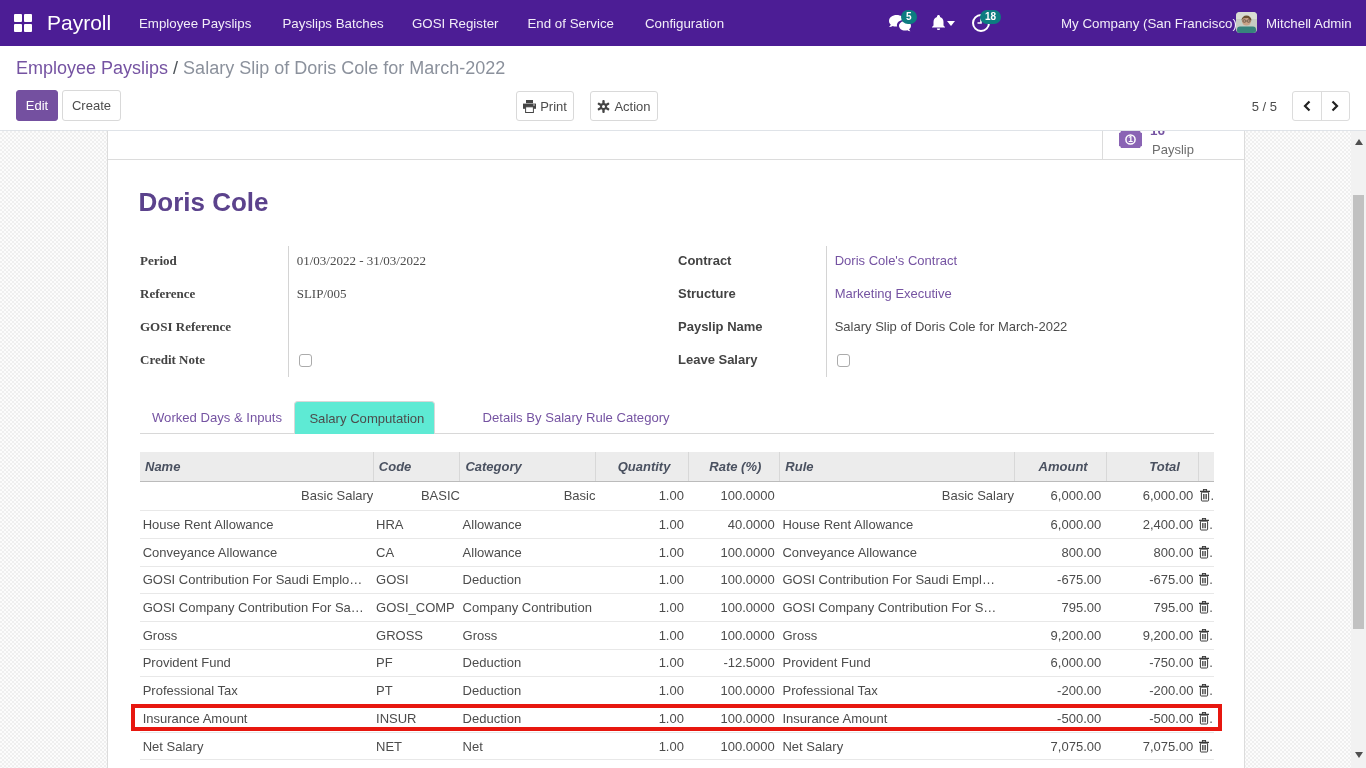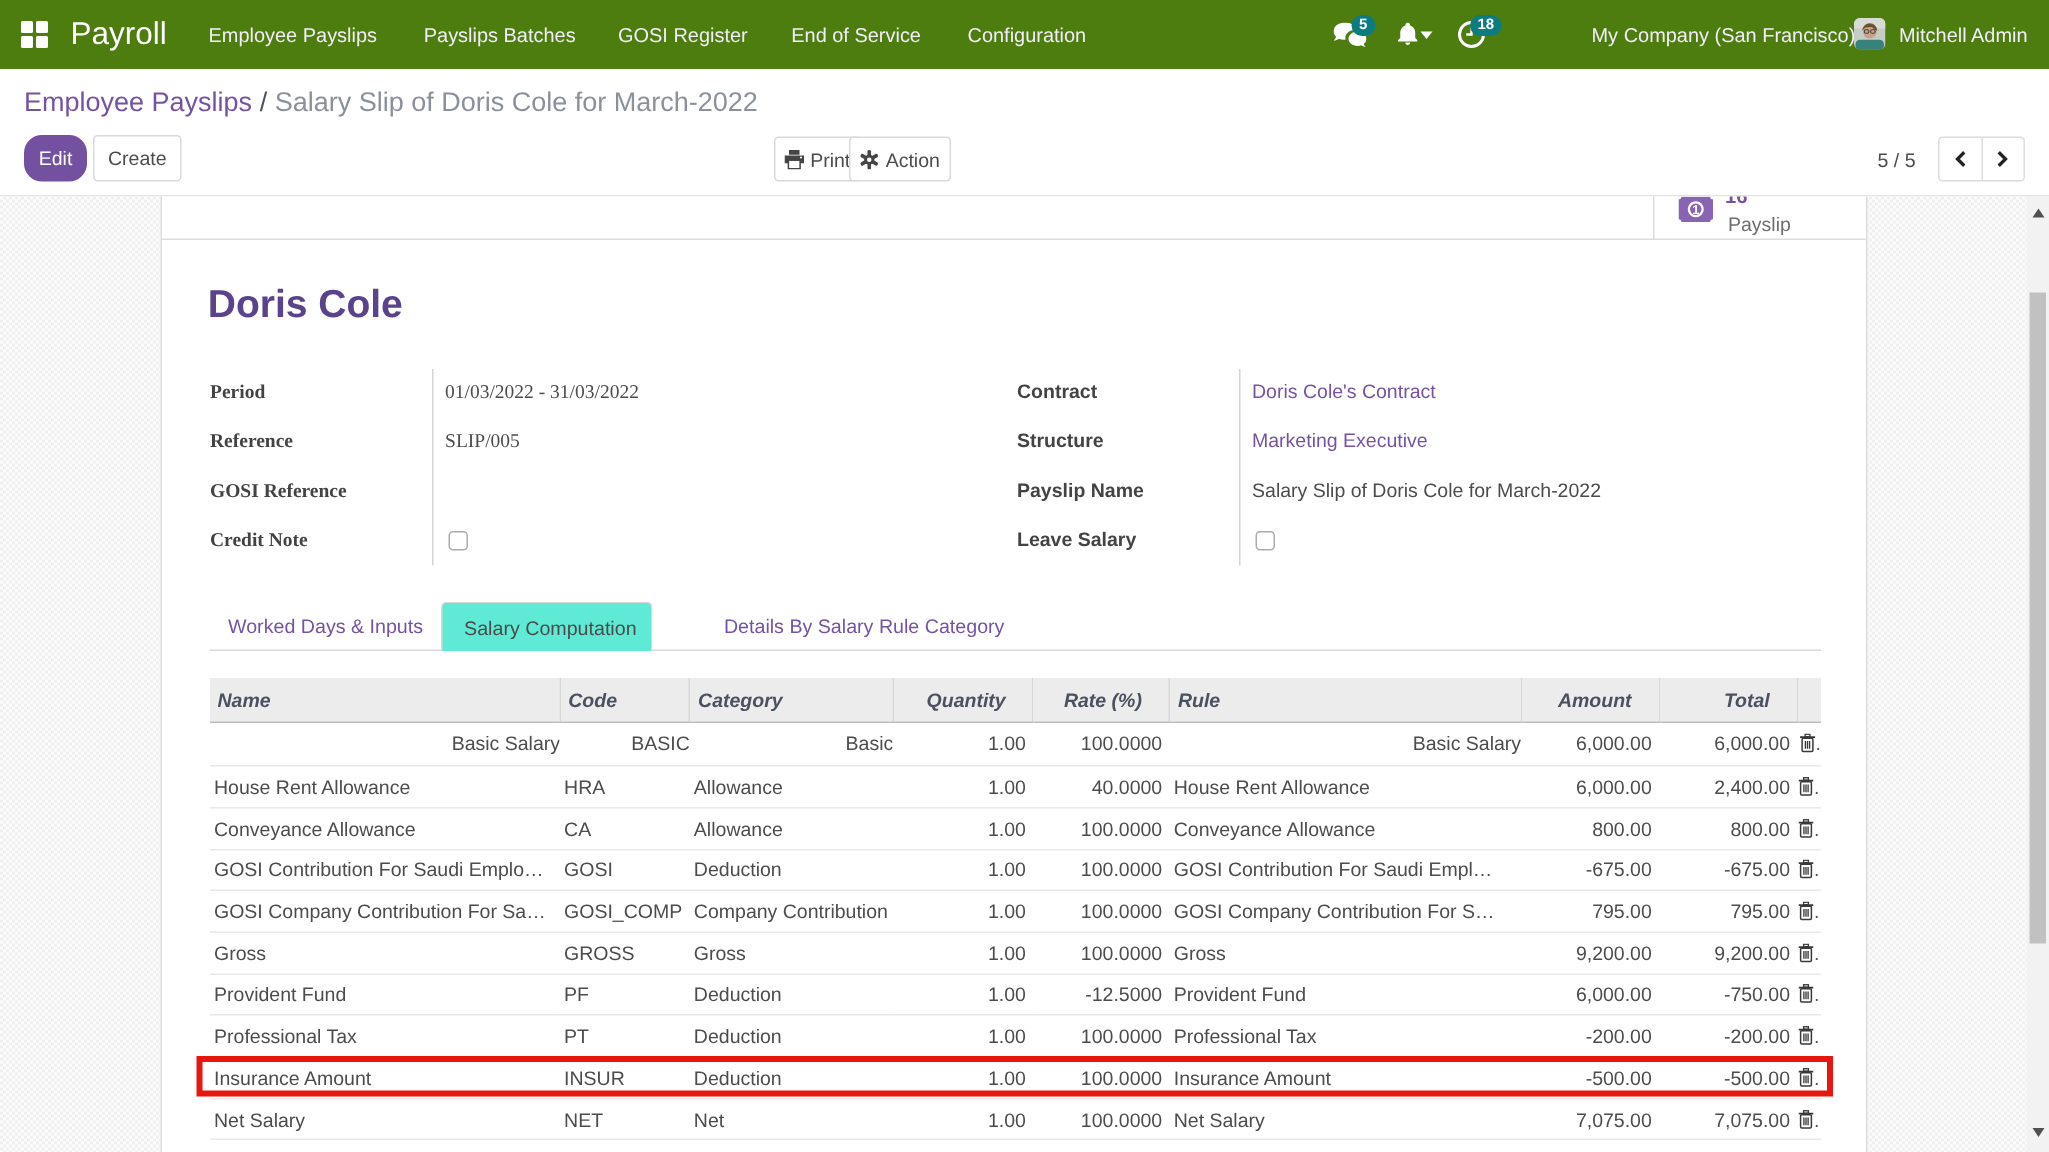--- a/index.html
+++ b/index.html
@@ -2,34 +2,34 @@
 <html><head>
 <meta charset="utf-8">
 <style>
 * { margin:0; padding:0; box-sizing:border-box; }
 html,body { width:1366px; height:768px; overflow:hidden; }
 body { font-family:"Liberation Sans", sans-serif; background:#fff; }
 #app { position:relative; width:1366px; height:768px; overflow:hidden; }
 .abs { position:absolute; }
 
 
-#nav { position:absolute; top:0; left:0; width:1366px; height:46px; background:#4d7c0f; }
+#nav { position:absolute; top:0; left:0; width:1366px; height:46px; background:#4c1d95; }
 #nav .brand { position:absolute; left:47px; top:0; height:46px; line-height:46px; color:#fff; font-size:21px; }
 #nav .mitem { position:absolute; top:0; height:46px; line-height:47px; color:#f2edf8; font-size:13.3px; }
 .badge { position:absolute; background:#0d7c80; color:#fff; font-size:10px; font-weight:bold; border-radius:8px; padding:2px 5px; line-height:10px; }
 
 
 #cp { position:absolute; top:46px; left:0; width:1366px; height:85px; background:#fff; border-bottom:1px solid #dfe3e8; }
 #bc { position:absolute; left:16px; top:12px; font-size:18px; color:#8b919c; white-space:nowrap; }
 #bc a { color:#7553a2; text-decoration:none; }
 .btn { position:absolute; top:44px; height:31px; border:1px solid #d9d9d9; background:#fff; color:#4c4c4c; font-size:13px; font-family:"Liberation Sans",sans-serif; border-radius:3px; display:flex; align-items:center; justify-content:center; }
-#btn-edit { left:16px; width:42px; background:#7450a0; border-color:#7450a0; color:#fff;border-radius:12px; }
+#btn-edit { left:16px; width:42px; background:#7450a0; border-color:#7450a0; color:#fff; }
 #btn-create { left:62px; width:59px; }
 #btn-print { left:516px; width:58px; top:45px; height:30px; }
-#btn-action { left:566px; width:68px; top:45px; height:30px; }
+#btn-action { left:590px; width:68px; top:45px; height:30px; }
 #pager-txt { position:absolute; top:53px; left:1240px; width:37px; text-align:right; font-size:13px; color:#4c4c4c; }
 #pager-btns { position:absolute; left:1292px; top:45px; width:58px; height:30px; border:1px solid #dcdcdc; border-radius:3px; display:flex; }
 #pager-btns .pb { flex:1; display:flex; align-items:center; justify-content:center; }
 #pager-btns .pb:first-child { border-right:1px solid #dcdcdc; }
 
 
 #content { position:absolute; top:131px; left:0; width:1351px; height:637px; overflow:hidden;
   background-color:#fff;
   background-image:conic-gradient(#efefef 25%, #fcfcfc 0 50%, #efefef 0 75%, #fcfcfc 0);
   background-size:4px 4px; }

